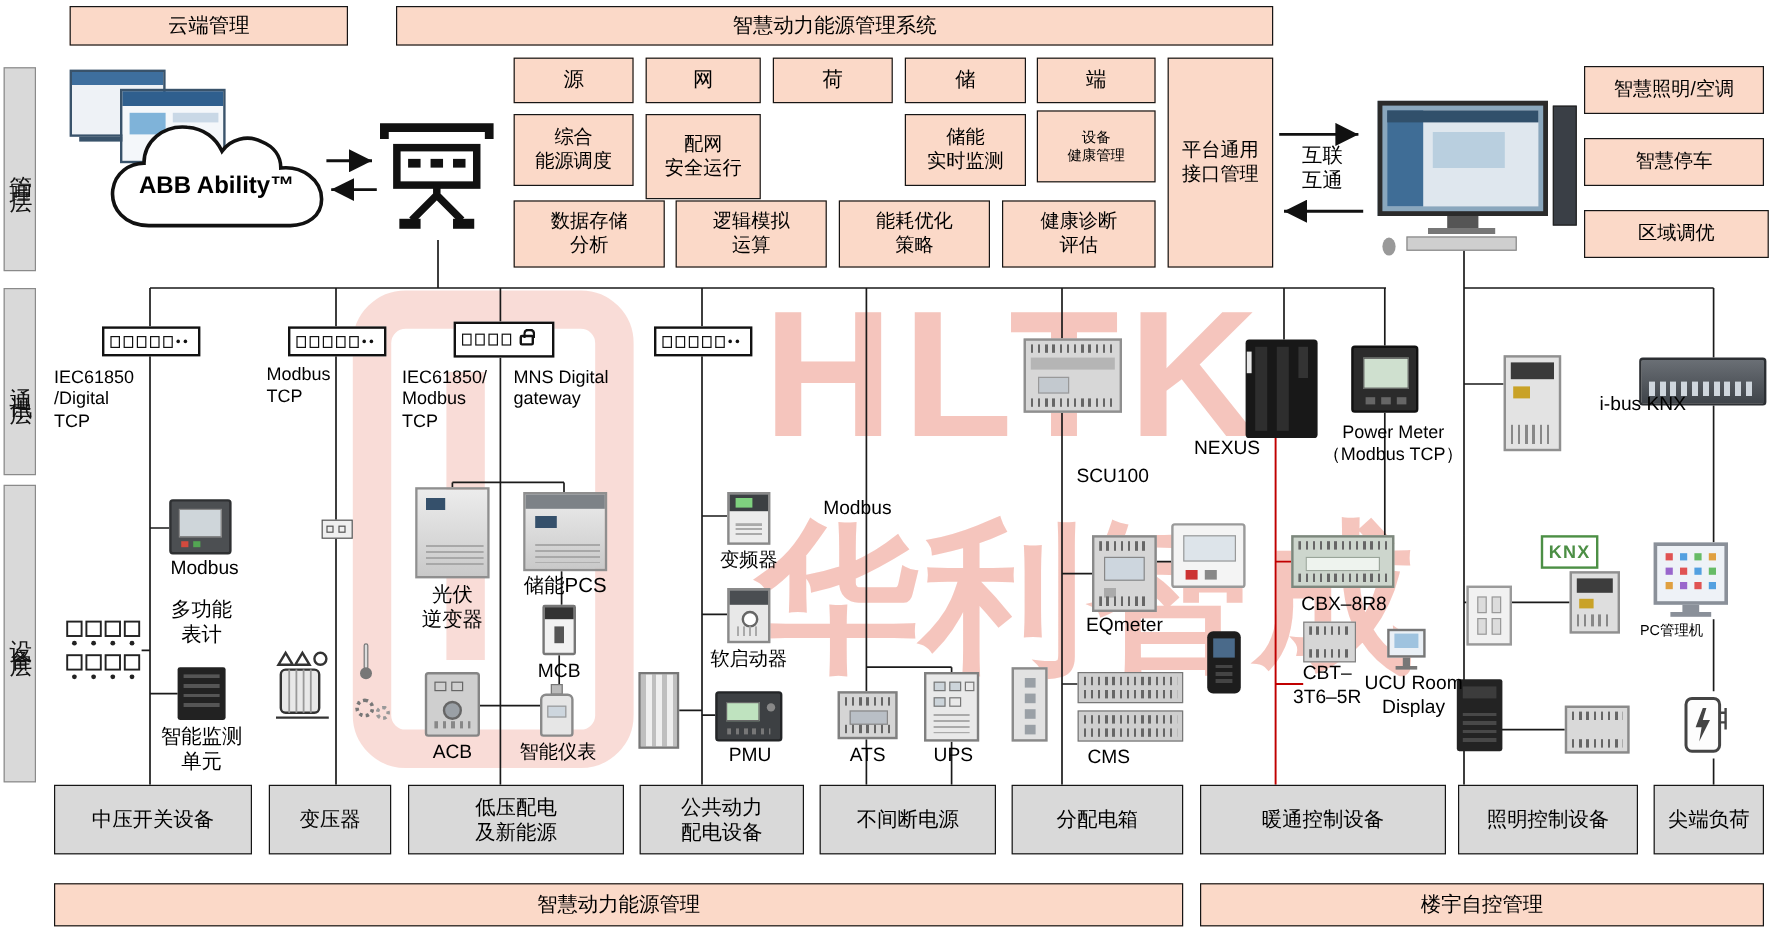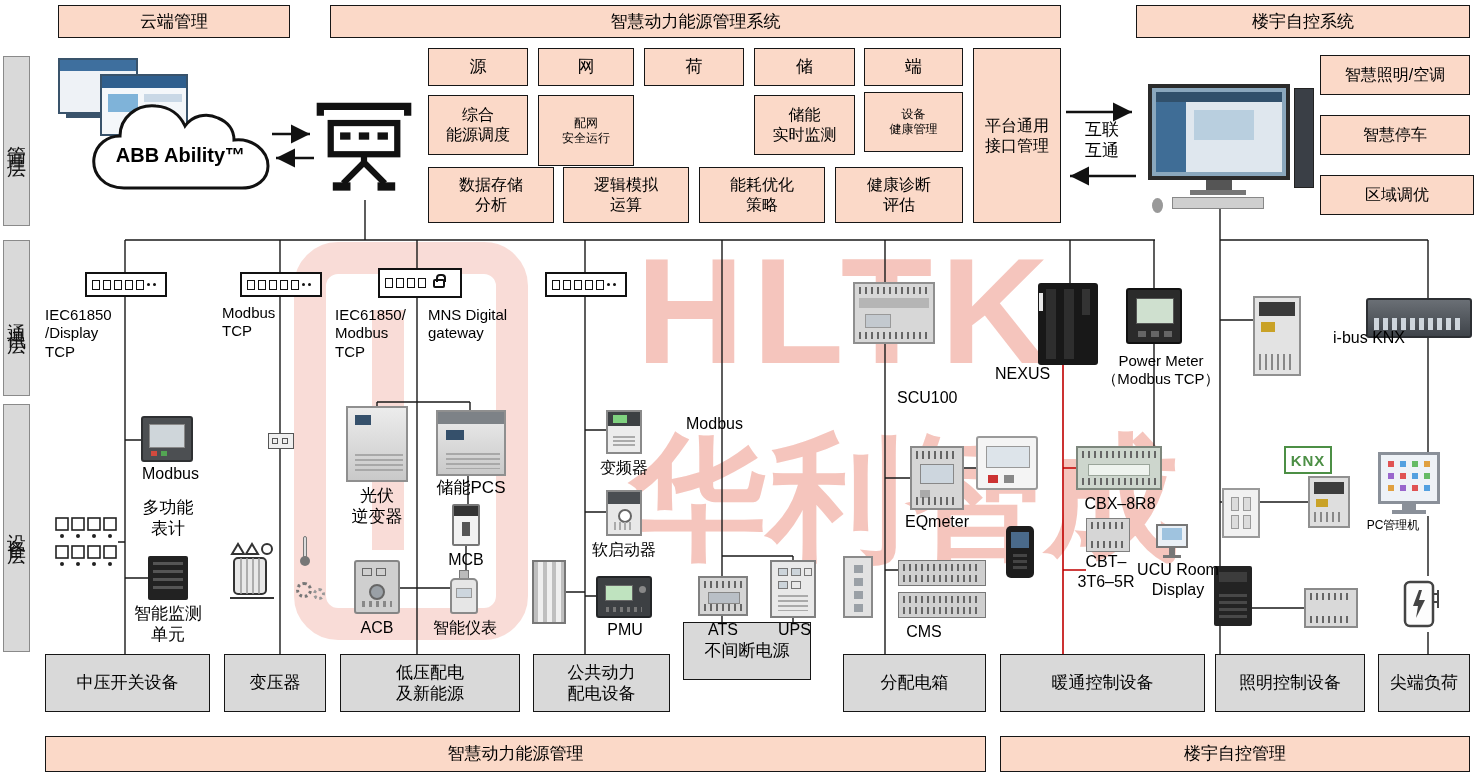--- a/index.html
+++ b/index.html
@@ -63,21 +63,20 @@
     <line x1="1066" y1="112" x2="1132" y2="112" stroke="#111" stroke-width="2.4" marker-end="url(#ah)"></line>
     <line x1="1136" y1="176" x2="1070" y2="176" stroke="#111" stroke-width="2.4" marker-end="url(#ah)"></line>
   </svg>
 
   <div class="vband" style="top:56px;height:170px">管理层</div>
   <div class="vband" style="top:240px;height:156px">通讯层</div>
   <div class="vband" style="top:404px;height:248px">设备层</div>
 
   <div class="box pink" style="left:330px;top:5px;width:731px;height:33px;font-size:17px">智慧动力能源管理系统</div>
   <div class="box pink" style="left:58px;top:5px;width:232px;height:33px;font-size:17px">云端管理</div>
-  <div class="box pink" style="left:1136px;top:5px;width:334px;height:33px;font-size:17px">楼宇自控系统</div>
 
   <div class="dev" style="left:58px;top:58px;width:132px;height:88px">
     <div style="position:absolute;left:0;top:0;width:80px;height:56px;border:2px solid #39536b;background:linear-gradient(#3e6f9e 0 11px,#eef2f6 11px)"></div>
     <div style="position:absolute;left:8px;top:56px;width:64px;height:4px;background:#39536b"></div>
     <div style="position:absolute;left:42px;top:16px;width:88px;height:62px;border:2px solid #39536b;background:linear-gradient(#2f5f8e 0 12px,#f4f7fa 12px)"></div>
     <div style="position:absolute;left:50px;top:36px;width:30px;height:18px;background:#7fb3d9"></div>
     <div style="position:absolute;left:86px;top:36px;width:38px;height:8px;background:#c9d8e6"></div>
     <div style="position:absolute;left:60px;top:78px;width:50px;height:4px;background:#39536b"></div>
   </div>
 
@@ -102,21 +101,21 @@
   </div>
 
   <div class="box pink" style="left:428px;top:48px;width:100px;height:38px;font-size:17px">源</div>
   <div class="box pink" style="left:538px;top:48px;width:96px;height:38px;font-size:17px">网</div>
   <div class="box pink" style="left:644px;top:48px;width:100px;height:38px;font-size:17px">荷</div>
   <div class="box pink" style="left:754px;top:48px;width:101px;height:38px;font-size:17px">储</div>
   <div class="box pink" style="left:864px;top:48px;width:99px;height:38px;font-size:17px">端</div>
 
   <div class="box pink" style="left:428px;top:95px;width:100px;height:60px;font-size:16px">综合
 能源调度</div>
-  <div class="box pink" style="left:538px;top:95px;width:96px;height:71px;font-size:12px">配网
+  <div class="box pink" style="left:538px;top:95px;width:96px;height:71px;font-size:16px">配网
 安全运行</div>
   <div class="box pink" style="left:754px;top:95px;width:101px;height:60px;font-size:16px">储能
 实时监测</div>
   <div class="box pink" style="left:864px;top:92px;width:99px;height:60px;font-size:12px">设备
 健康管理</div>
 
   <div class="box pink" style="left:428px;top:167px;width:126px;height:56px;font-size:16px">数据存储
 分析</div>
   <div class="box pink" style="left:563px;top:167px;width:126px;height:56px;font-size:16px">逻辑模拟
 运算</div>
@@ -152,21 +151,21 @@
   <div class="gwicon" style="left:85px;top:272px;width:82px">
       <i></i>
       <i></i>
       <i></i>
       <i></i>
       <i></i>
       <b></b>
       <b></b>
     </div>
   <div class="lbl" style="left:45px;top:306px;font-size:15px">IEC61850
-/Display
+/Digital
 TCP</div>
 
   <div class="gwicon" style="left:240px;top:272px;width:82px">
       <i></i>
       <i></i>
       <i></i>
       <i></i>
       <i></i>
       <b></b>
       <b></b>
@@ -455,21 +454,21 @@
       <path d="M36 14 v18" stroke="#444" stroke-width="2"></path>
     </svg>
   </div>
 
   <div class="box gray" style="left:45px;top:654px;width:165px;height:58px;font-size:17px">中压开关设备</div>
   <div class="box gray" style="left:224px;top:654px;width:102px;height:58px;font-size:17px">变压器</div>
   <div class="box gray" style="left:340px;top:654px;width:180px;height:58px;font-size:17px">低压配电
 及新能源</div>
   <div class="box gray" style="left:533px;top:654px;width:137px;height:58px;font-size:17px">公共动力
 配电设备</div>
-  <div class="box gray" style="left:683px;top:622px;width:128px;height:58px;font-size:17px">不间断电源</div>
+  <div class="box gray" style="left:683px;top:654px;width:147px;height:58px;font-size:17px">不间断电源</div>
   <div class="box gray" style="left:843px;top:654px;width:143px;height:58px;font-size:17px">分配电箱</div>
   <div class="box gray" style="left:1000px;top:654px;width:205px;height:58px;font-size:17px">暖通控制设备</div>
   <div class="box gray" style="left:1215px;top:654px;width:150px;height:58px;font-size:17px">照明控制设备</div>
   <div class="box gray" style="left:1378px;top:654px;width:92px;height:58px;font-size:17px">尖端负荷</div>
 
   <div class="box pink" style="left:45px;top:736px;width:941px;height:36px;font-size:17px">智慧动力能源管理</div>
   <div class="box pink" style="left:1000px;top:736px;width:470px;height:36px;font-size:17px">楼宇自控管理</div>
 
 </div>
 

